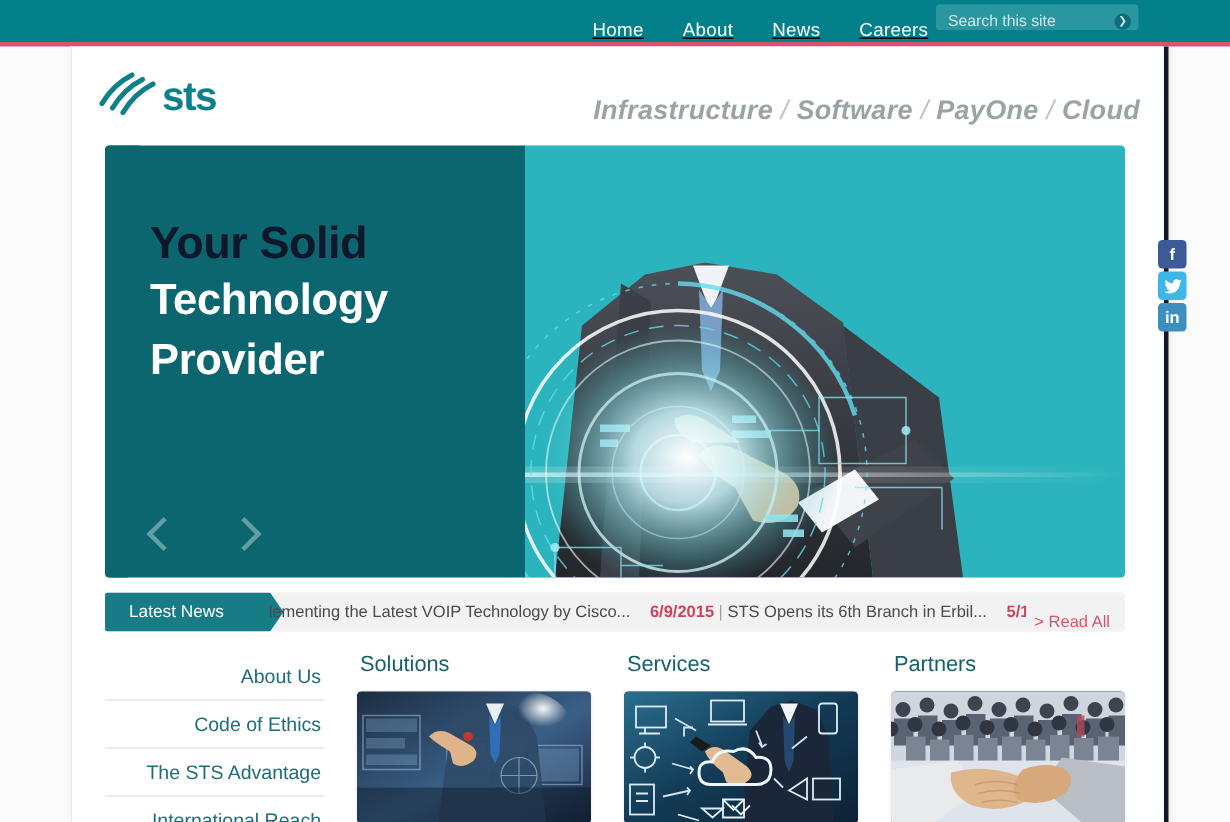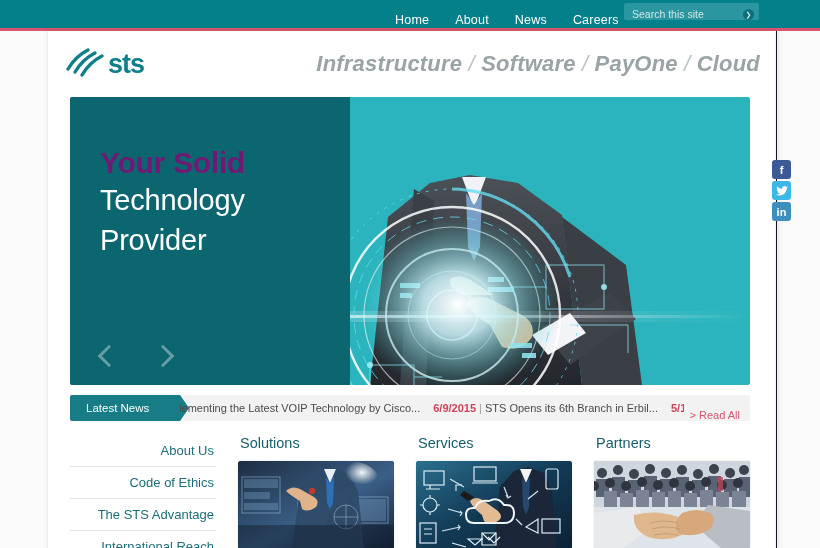--- a/index.html
+++ b/index.html
@@ -15,21 +15,21 @@
   .topbar{
     position:absolute;left:0;top:0;width:820px;height:28px;
     background:#04808a;
   }
   .topbar-accent{
     position:absolute;left:0;top:28px;width:820px;height:3px;
     background:#d9556b;
   }
   .topnav{
     position:absolute;left:395px;top:0;height:40px;
-    display:flex;align-items:center;gap:26px;
+    display:flex;align-items:center;gap:26px;text-decoration:underline;
   }
   .topnav a{
     color:#ffffff;text-decoration:none;font-size:12.5px;
     letter-spacing:.2px;
   }
   .searchbox{
     position:absolute;left:624px;top:3px;width:135px;height:17px;
     background:#2a97a0;border-radius:2px;
     display:flex;align-items:flex-end;
   }
@@ -41,30 +41,30 @@
     width:11px;height:11px;border-radius:50%;
     background:#0a6f78;margin-right:5px;
     display:flex;align-items:center;justify-content:center;
     color:#cfe7e9;font-size:7px;line-height:1;
   }
 
   
   .shell{
     position:absolute;left:47px;top:31px;width:728px;height:517px;
     background:#ffffff;
-    border-left:1px solid #ededed;border-right:1px solid #0f172a;
+    border-left:1px solid #ededed;border-right:3px solid #0f172a;
     box-shadow:0 0 6px rgba(0,0,0,.05);
   }
 
   
   .brandrow{position:absolute;left:0;top:0;width:728px;height:66px;}
   .logo{position:absolute;left:16px;top:14px;width:110px;height:36px;}
   .tagline{
-    position:absolute;right:16px;top:20px;
-    font-size:22px;font-style:italic;font-weight:bold;
+    position:absolute;right:16px;top:32px;
+    font-size:18px;font-style:italic;font-weight:bold;
     color:#9aa3a6;letter-spacing:.2px;white-space:nowrap;
   }
   .tagline .sep{color:#bcc3c5;font-weight:normal;}
 
   
   .hero{
     position:absolute;left:22px;top:66px;width:680px;height:288px;
     border-radius:3px;overflow:hidden;
     background:#28b7bf;
   }
@@ -73,25 +73,25 @@
     position:absolute;left:-320px;top:-60px;width:400px;height:400px;
     background:#0c6670;border-radius:26px;
     transform:rotate(45deg);
   }
   .hero-panel{
     position:absolute;left:0;top:0;width:280px;height:288px;
     background:#0c6670;
   }
   .hero-text{position:absolute;left:30px;top:50px;width:260px;z-index:6;}
   .hero-t1{
-    color:#701a75;font-size:30px;font-weight:bold;line-height:1.05;
+    color:#0f172a;font-size:30px;font-weight:bold;line-height:1.05;
     letter-spacing:-.3px;
   }
   .hero-t2{
-    color:#ffffff;font-size:29px;line-height:1.32;font-weight:400;
+    color:#ffffff;font-size:29px;line-height:1.32;font-weight:700;
     letter-spacing:-.2px;margin-top:2px;
   }
   .hero-nav{position:absolute;left:28px;bottom:12px;z-index:7;display:flex;gap:32px;}
   .chev{
     width:22px;height:34px;opacity:.45;
     display:flex;align-items:center;justify-content:center;
   }
   .chev span{
     display:block;width:13px;height:13px;
     border-top:3px solid #cfe3e4;border-right:3px solid #cfe3e4;

